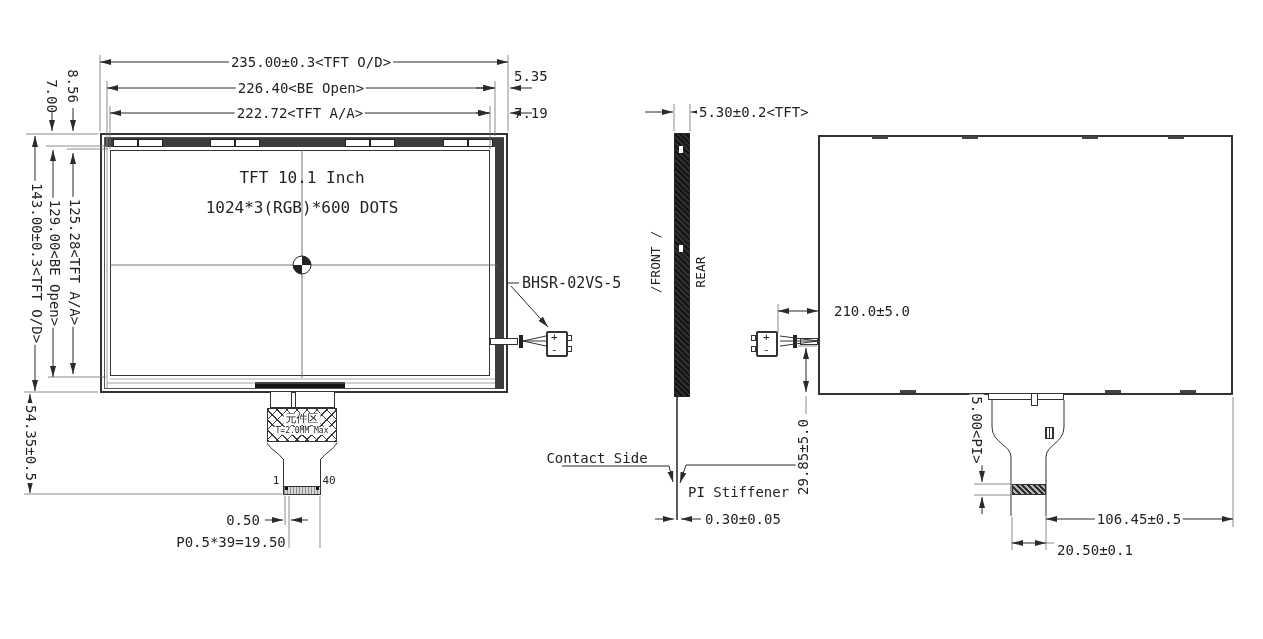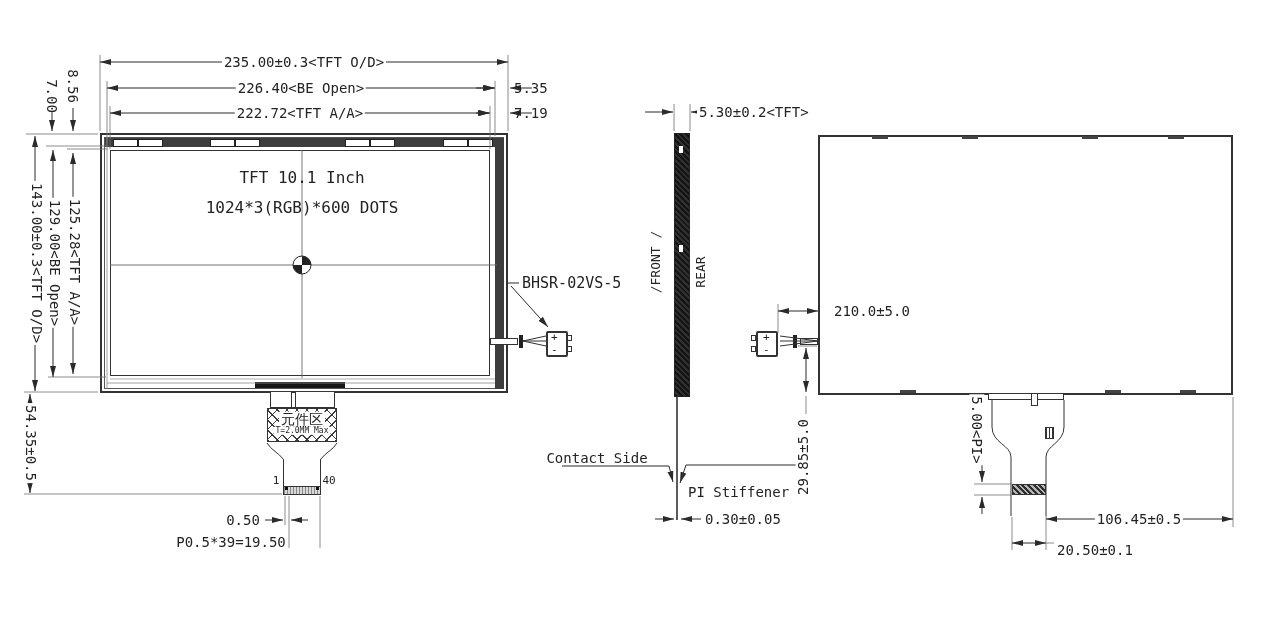--- a/index.html
+++ b/index.html
@@ -7,21 +7,21 @@
           font-family:"DejaVu Sans Mono","DejaVu Sans",monospace;color:#222;}
   .abs{position:absolute;box-sizing:border-box;}
   svg.layer{position:absolute;left:0;top:0;pointer-events:none;}
   .lbl{position:absolute;font-size:14px;line-height:1.05;white-space:nowrap;color:#232323;}
   .c{transform:translate(-50%,-50%);}
   .r90{transform:translate(-50%,-50%) rotate(90deg);}
   .rm90{transform:translate(-50%,-50%) rotate(-90deg);}
   .vl{transform:translate(0,-50%);}
   .bgw{background:#fff;padding:0 2px;}
   .big{font-size:16px;}
-  .small9{font-size:14px;}
+  .small9{font-size:11px;}
   .small8{font-size:8px;}
   .pin{font-size:11px;}
   .darkfill{background:#3d3d3d;}
   .tab{position:absolute;height:6px;background:#fff;border:1px solid #222;}
   .hatchx{background:
      repeating-linear-gradient(45deg,rgba(40,40,40,.9) 0 1px,transparent 1px 7px),
      repeating-linear-gradient(-45deg,rgba(40,40,40,.9) 0 1px,transparent 1px 7px),#fff;
      border:1px solid #333;}
   .fingers{background:repeating-linear-gradient(90deg,#8a8a8a 0 1px,#d8d8d8 1px 3px);border:1px solid #333;}
   .hatchdark{background:repeating-linear-gradient(45deg,#2e2e2e 0 2px,#b5b5b5 2px 4px);border:1px solid #333;}
@@ -191,24 +191,24 @@
 
     <g>
       <line x1="818" y1="341" x2="780" y2="336" stroke="#333" stroke-width="1"></line>
       <line x1="818" y1="341" x2="780" y2="341" stroke="#333" stroke-width="1"></line>
       <line x1="818" y1="341" x2="780" y2="346" stroke="#333" stroke-width="1"></line>
       <path d="M992,400 L992,427 C992,443 1011,445 1011,457 L1011,516" stroke="#333" stroke-width="1" fill="none"></path>
       <path d="M1064,400 L1064,427 C1064,443 1046,445 1046,457 L1046,516" stroke="#333" stroke-width="1" fill="none"></path>
     </g>
   </svg>
 
-  <div class="lbl c bgw" style="left:304px;top:62px;text-align:center;">235.00±0.3&lt;TFT O/D&gt;</div>
+  <div class="lbl c bgw" style="left:311px;top:62px;text-align:center;">235.00±0.3&lt;TFT O/D&gt;</div>
   <div class="lbl c bgw" style="left:301px;top:88px;">226.40&lt;BE Open&gt;</div>
   <div class="lbl c bgw" style="left:300px;top:113px;">222.72&lt;TFT A/A&gt;</div>
-  <div class="lbl vl" style="left:514px;top:88px;text-align:right;">5.35</div>
+  <div class="lbl vl" style="left:514px;top:76px;text-align:right;">5.35</div>
   <div class="lbl vl" style="left:514px;top:113px;">7.19</div>
   <div class="lbl r90" style="left:52px;top:96px;">7.00</div>
   <div class="lbl r90" style="left:73px;top:86px;">8.56</div>
 
   <div class="lbl r90 bgw" style="left:37px;top:263px;">143.00±0.3&lt;TFT O/D&gt;</div>
   <div class="lbl r90 bgw" style="left:55px;top:263px;">129.00&lt;BE Open&gt;</div>
   <div class="lbl r90 bgw" style="left:75px;top:262px;">125.28&lt;TFT A/A&gt;</div>
   <div class="lbl r90 bgw" style="left:31px;top:443px;">54.35±0.5</div>
 
   <div class="lbl big c" style="left:302px;top:178px;">TFT 10.1 Inch</div>

